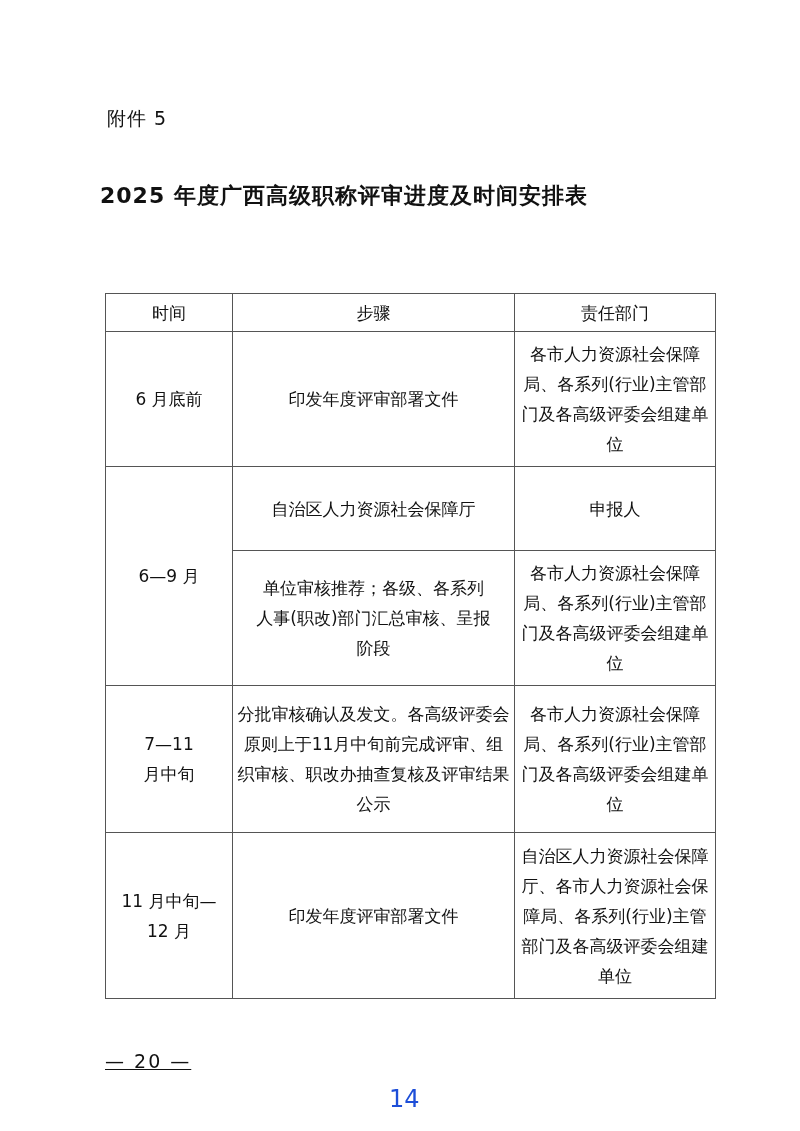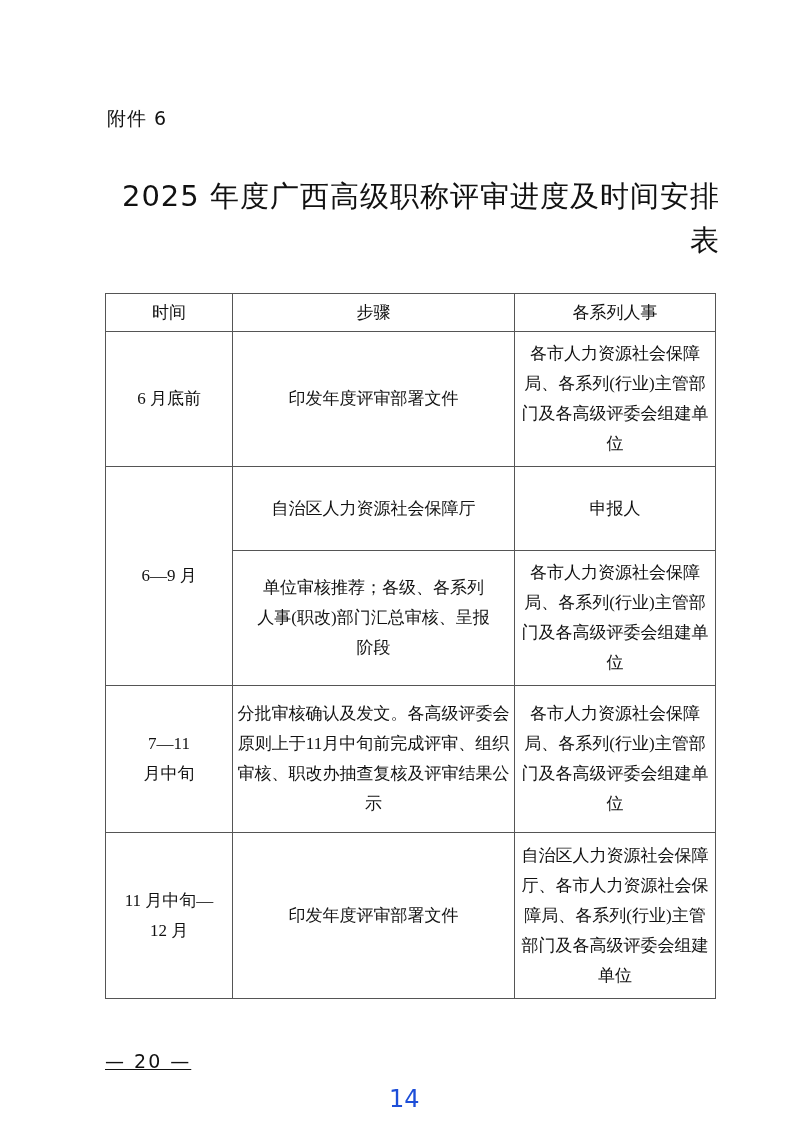--- a/index.html
+++ b/index.html
@@ -1,52 +1,52 @@
 <!DOCTYPE html>
 <html><head>
 <meta charset="utf-8">
 <style>
   html, body { margin:0; padding:0; background:#ffffff; }
   body { width:800px; height:1131px; position:relative; overflow:hidden;
          font-family:"DejaVu Sans", "Liberation Sans", sans-serif; color:#111; }
   .attachment { position:absolute; left:107px; top:106px; font-size:19px; letter-spacing:1px; }
-  .title { position:absolute; left:100px; width:620px; top:174px; text-align:right;
-           font-size:29px; line-height:44px; letter-spacing:1px; font-weight:400; }
+  .title { position:absolute; left:100px; width:620px; top:174px; text-align:left;
+           font-size:22px; line-height:44px; letter-spacing:1px; font-weight:700; }
   table.schedule { position:absolute; left:105px; top:293px; width:610px;
-                   border-collapse:collapse; table-layout:fixed;font-family:Liberation Serif, serif; }
+                   border-collapse:collapse; table-layout:fixed; }
   table.schedule td, table.schedule th {
      border:1.3px solid #555; text-align:center; vertical-align:middle;
      font-size:17px; line-height:30px; font-weight:normal; padding:0 3px; }
   col.c1 { width:127px; } col.c2 { width:282px; } col.c3 { width:201px; }
   tr.h { height:38px; }
   tr.r1 { height:135px; } tr.r2 { height:84px; } tr.r3 { height:135px; }
   tr.r4 { height:147px; } tr.r5 { height:166px; }
   .pagenum { position:absolute; left:105px; top:1050px; font-size:19px; letter-spacing:2px;text-decoration:underline; }
   .footer-num { position:absolute; left:389px; top:1085px; font-size:24px; color:#1d4ed8; }
 </style>
 </head>
 <body>
 
-<div class="attachment">附件 6</div>
+<div class="attachment">附件 5</div>
 
 <div class="title">
   <span>2025 年度广西高级职称评审进度及时间安排表</span>
 </div>
 
 <table class="schedule">
   <colgroup>
       <col class="c1">
       <col class="c2">
       <col class="c3">
     </colgroup>
   <tbody>
       <tr class="h">
     <th>时间</th>
     <th>步骤</th>
-    <th>各系列人事</th>
+    <th>责任部门</th>
   </tr>
   <tr class="r1">
     <td>6 月底前</td>
     <td>印发年度评审部署文件</td>
     <td>各市人力资源社会保障局、各系列(行业)主管部门及各高级评委会组建单位</td>
   </tr>
   <tr class="r2">
     <td rowspan="2">6—9 月</td>
     <td>自治区人力资源社会保障厅</td>
     <td>申报人</td>

